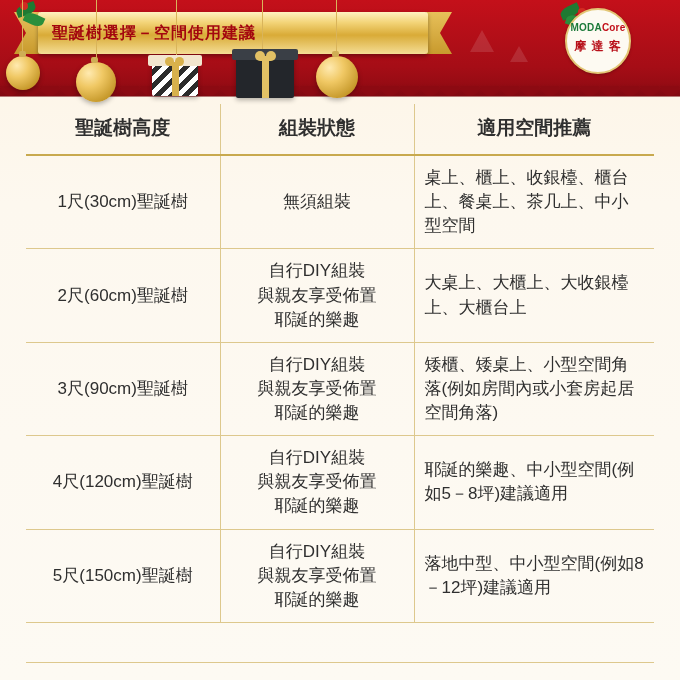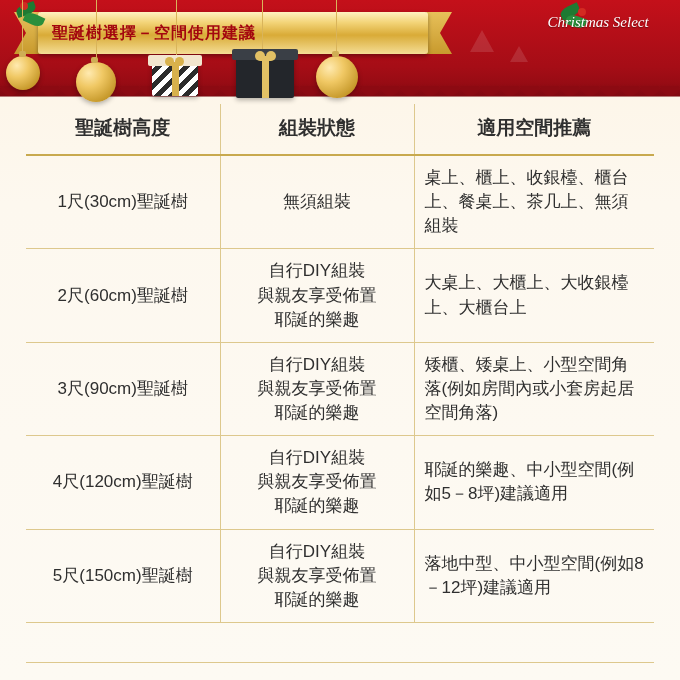--- a/index.html
+++ b/index.html
@@ -295,42 +295,45 @@
   <div class="gift" style="left:236px; top:56px; width:58px; height:42px; background:#23262b; border-radius:2px;">
     <div class="lid" style="background:#3a3f46;"></div>
     <div class="vrib" style="background:#e2c165;"></div>
   </div>
   <div class="bow" style="left:265px; top:64px;">
     <span style="position:absolute;left:-1px;top:-13px;width:10px;height:10px;background:#e2c165;border-radius:50% 50% 0 50%;display:block;"></span>
     <span style="position:absolute;left:10px;top:-13px;width:10px;height:10px;background:#e2c165;border-radius:50% 50% 50% 0;display:block;"></span>
   </div>
 
   <div class="logo-wrap">
-    <div class="logo-script">Christmas Select</div>
+    <div class="logo-circle">
+      <div class="logo-top"><span>MODA</span><span class="core">Core</span></div>
+      <div class="logo-bottom">摩 達 客</div>
+    </div>
   </div>
 
   <div class="table-area">
     <table class="spec">
       <colgroup>
         <col class="c1">
           <col class="c2">
           <col class="c3">
       </colgroup>
       <thead>
         <tr>
           <th>聖誕樹高度</th>
           <th class="vline">組裝狀態</th>
           <th class="vline">適用空間推薦</th>
         </tr>
       </thead>
       <tbody>
         <tr>
           <td class="col-h">1尺(30cm)聖誕樹</td>
           <td class="col-s vline">無須組裝</td>
-          <td class="col-u vline">桌上、櫃上、收銀檯、櫃台上、餐桌上、茶几上、無須組裝</td>
+          <td class="col-u vline">桌上、櫃上、收銀檯、櫃台上、餐桌上、茶几上、中小型空間</td>
         </tr>
         <tr>
           <td class="col-h">2尺(60cm)聖誕樹</td>
           <td class="col-s vline" style="white-space: pre-line;">自行DIY組裝
 與親友享受佈置
 耶誕的樂趣</td>
           <td class="col-u vline">大桌上、大櫃上、大收銀檯上、大櫃台上</td>
         </tr>
         <tr>
           <td class="col-h">3尺(90cm)聖誕樹</td>

